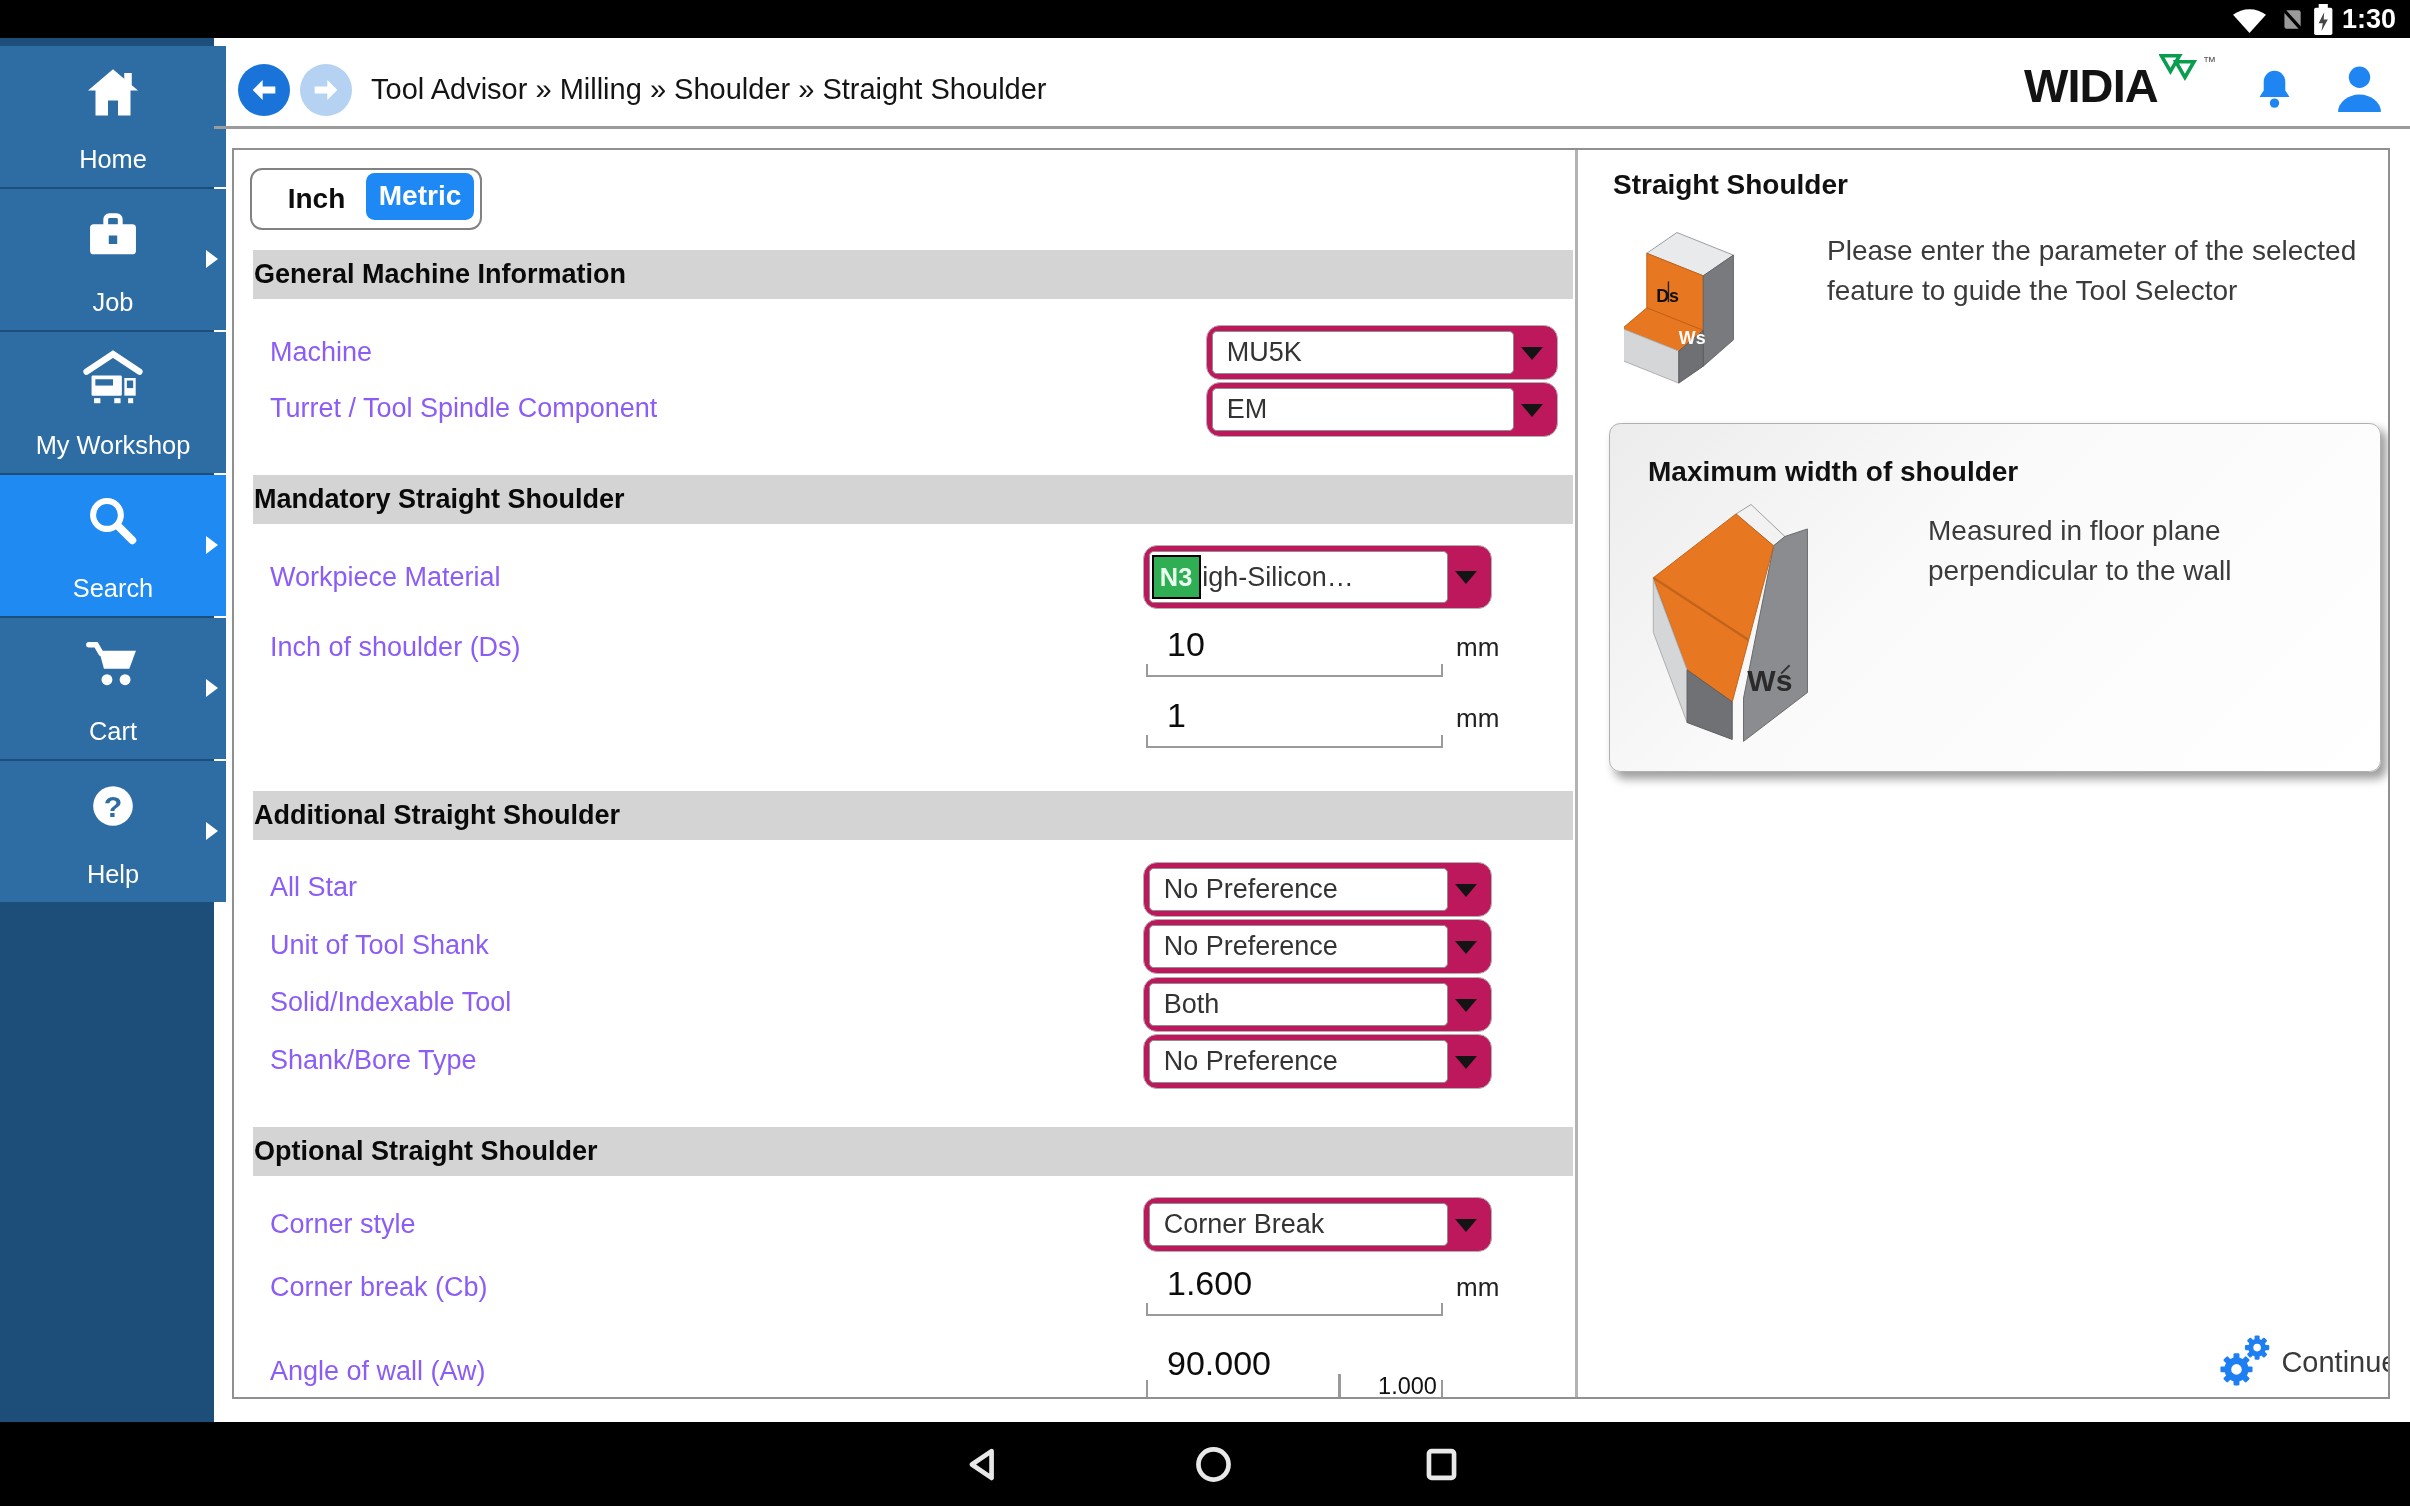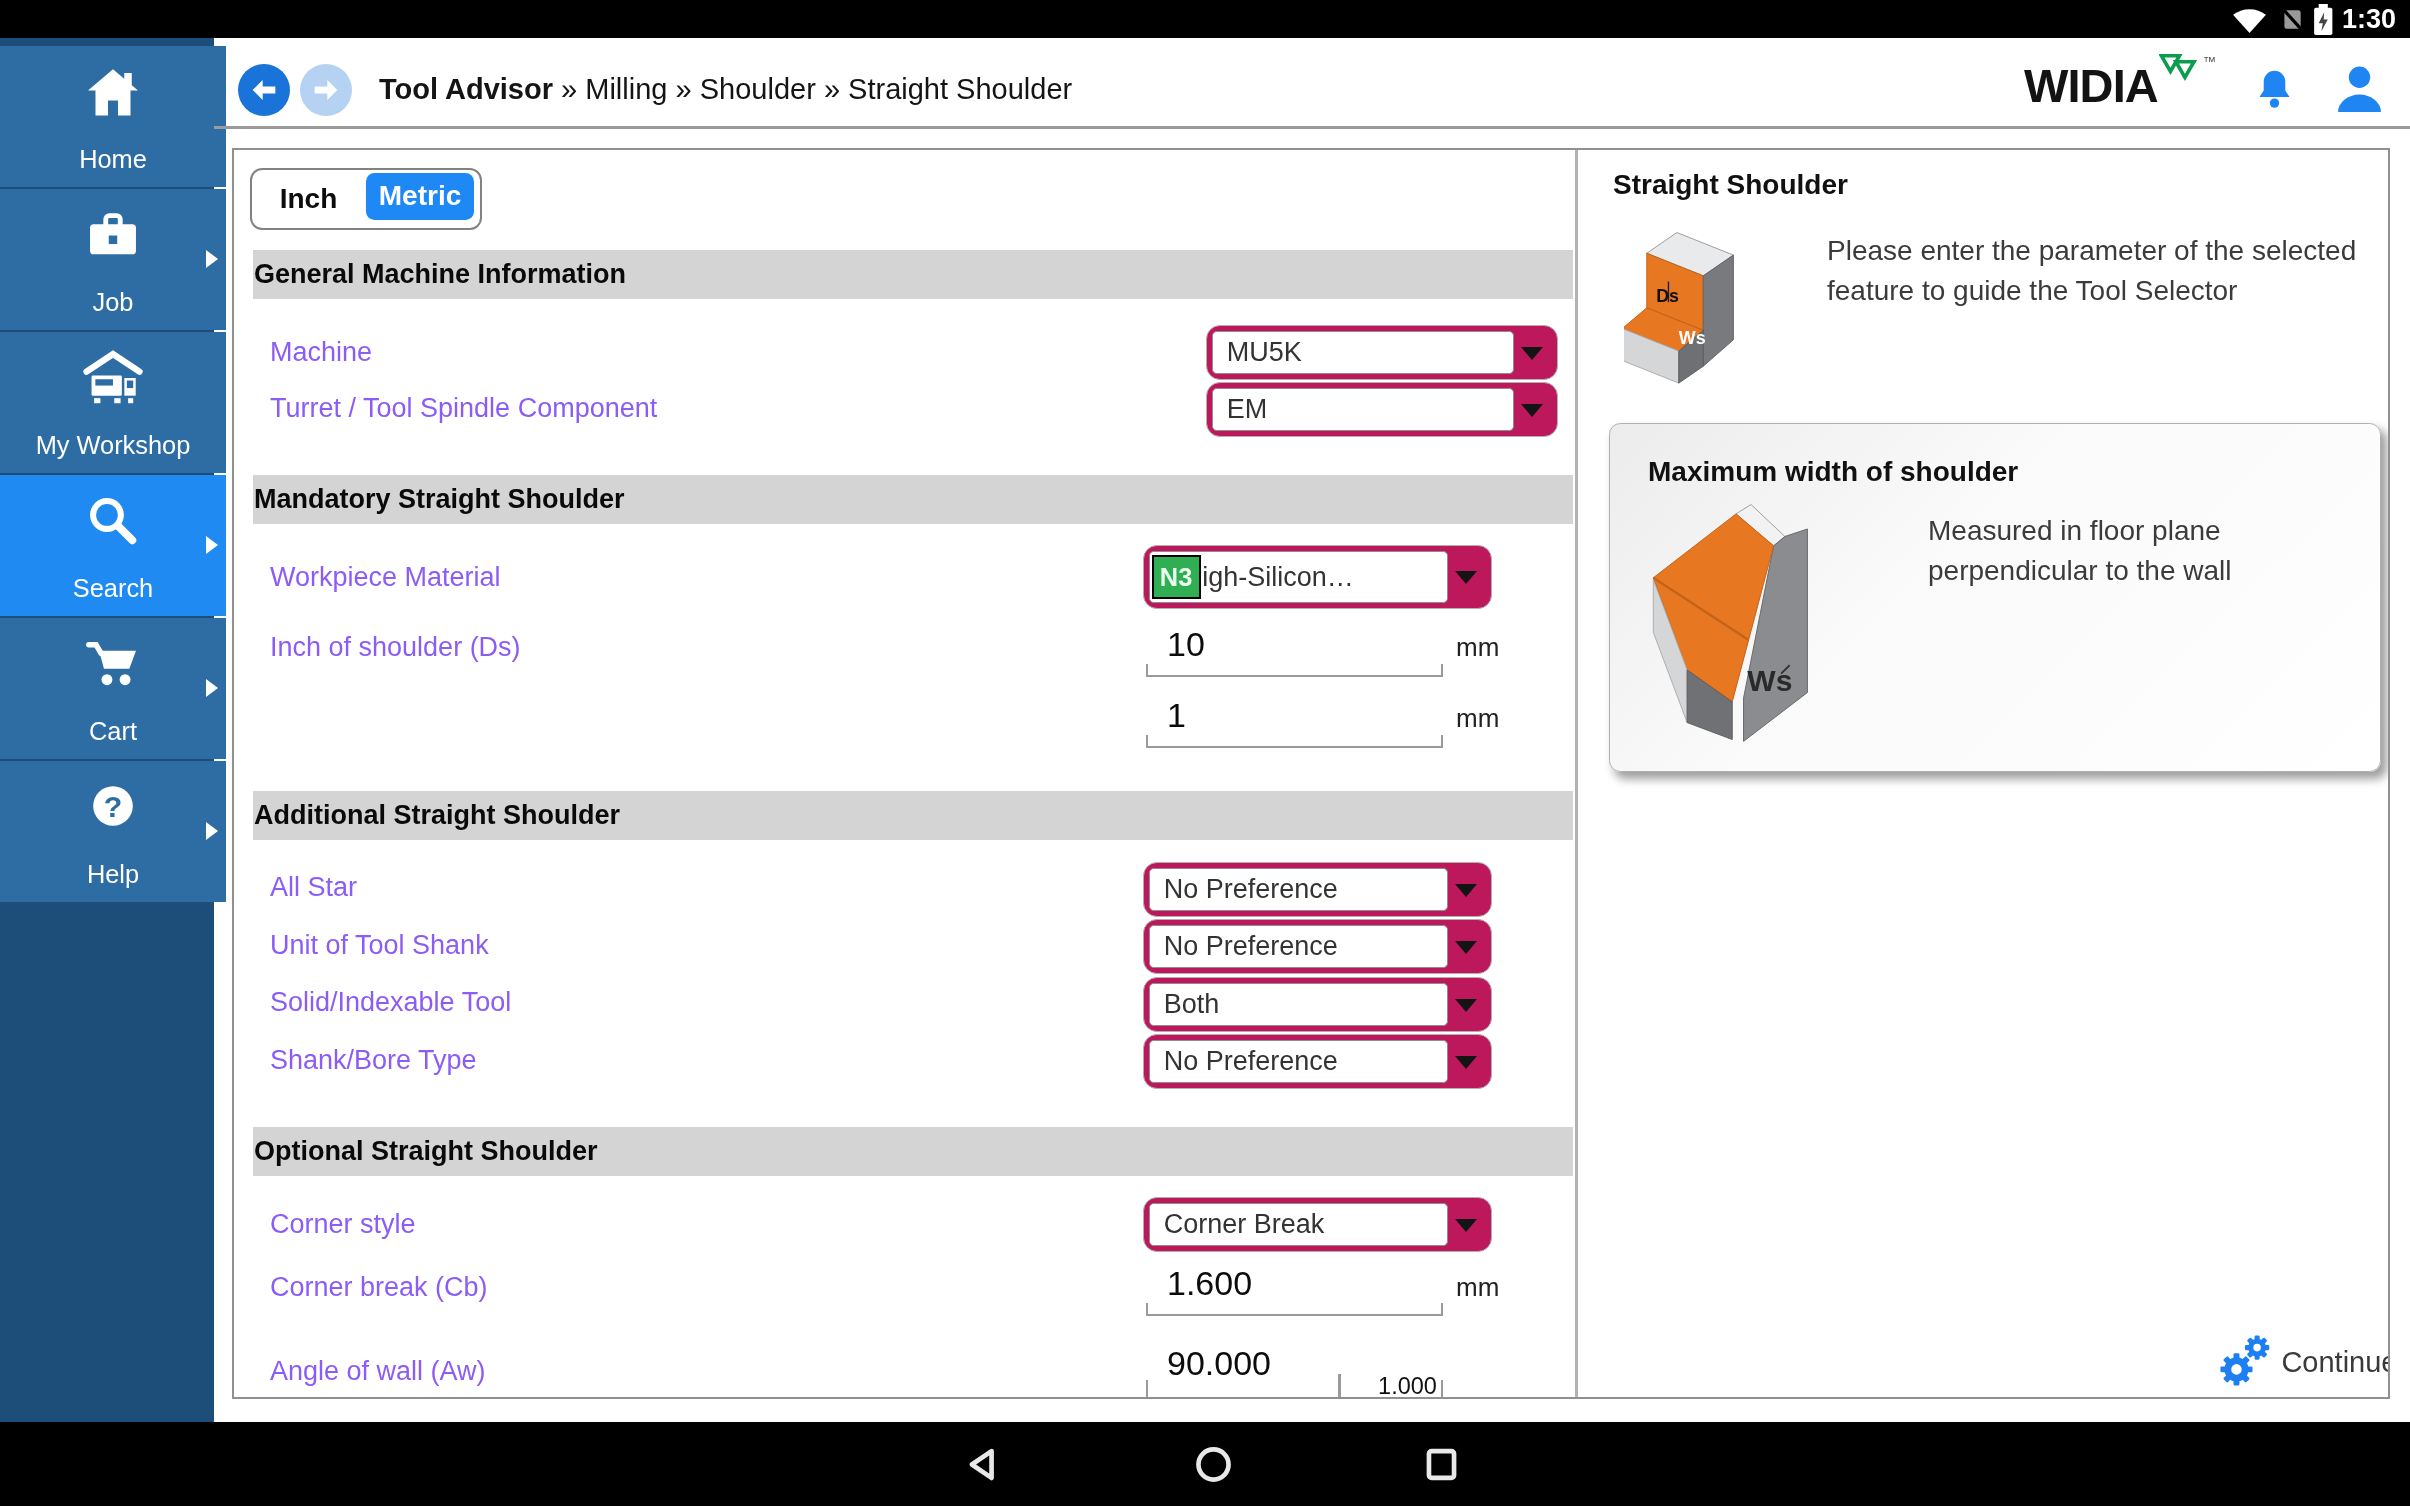--- a/index.html
+++ b/index.html
@@ -16,40 +16,40 @@
   .side-item{position:absolute;left:0;width:214px;height:141px;background:#2e6da4;cursor:pointer;padding-left:12px;}
   .side-item.active{background:#1e8af2;}
   .side-icon{position:absolute;left:50%;top:17px;transform:translateX(-50%);}
   .side-label{position:absolute;left:0;right:0;bottom:13px;text-align:center;color:#fff;font-size:25.4px;}
   .side-chevron{position:absolute;right:8.5px;top:50%;margin-top:-9.4px;width:0;height:0;
         border-left:12.2px solid #fff;border-top:9.4px solid transparent;border-bottom:9.4px solid transparent;}
 
   
   .navcircle{position:absolute;top:64px;width:52px;height:52px;border-radius:50%;display:flex;align-items:center;justify-content:center;cursor:pointer;}
   #crumb{position:absolute;left:371px;top:73px;font-size:29px;color:#141414;white-space:nowrap;}
-  #crumb b{font-weight:bold;margin-left:8px;}
+  #crumb b{font-weight:normal;}
   #hr-top{position:absolute;left:214px;top:126px;width:2197px;height:2.8px;background:#9b9b9b;}
 
   
   #brand{position:absolute;left:2024px;top:58px;cursor:default;}
   #brand-text{font-size:47px;font-weight:bold;letter-spacing:-0.9px;color:#131313;}
   #bell{position:absolute;left:2252px;top:66px;}
   #person{position:absolute;left:2333px;top:62px;}
 
   
   #card{position:absolute;left:232px;top:148px;width:2154px;height:1247px;background:#fff;
         border:2.8px solid #909090;overflow:hidden;}
   #divider{position:absolute;left:1341px;top:0;bottom:0;width:2.8px;background:#b3b3b3;}
 
   
   #toggle{position:absolute;left:16px;top:18px;width:228px;height:58px;background:#fff;
           border:2.8px solid #828282;border-radius:12.2px;}
   #toggle .seg{position:absolute;top:0;height:100%;display:flex;align-items:center;justify-content:center;
           font-size:28px;font-weight:bold;cursor:pointer;}
-  #seg-inch{left:0;width:113px;color:#0d0d0d;}
+  #seg-inch{left:0;width:113px;color:#0d0d0d;padding-left:8px;}
   #seg-metric{left:114px;top:2.8px !important;width:108px;height:47px !important;background:#1e88f5;
           border-radius:8.5px;color:#fff;}
 
   
   .secbar{position:absolute;left:19px;width:1320px;height:49px;background:#d4d4d4;
           font-size:27px;font-weight:bold;color:#0a0a0a;line-height:49px;padding-left:1px;box-sizing:border-box;}
 
   
   .flabel{position:absolute;left:36px;height:38px;line-height:38px;font-size:27px;color:#8b5cf6;white-space:nowrap;}
 

